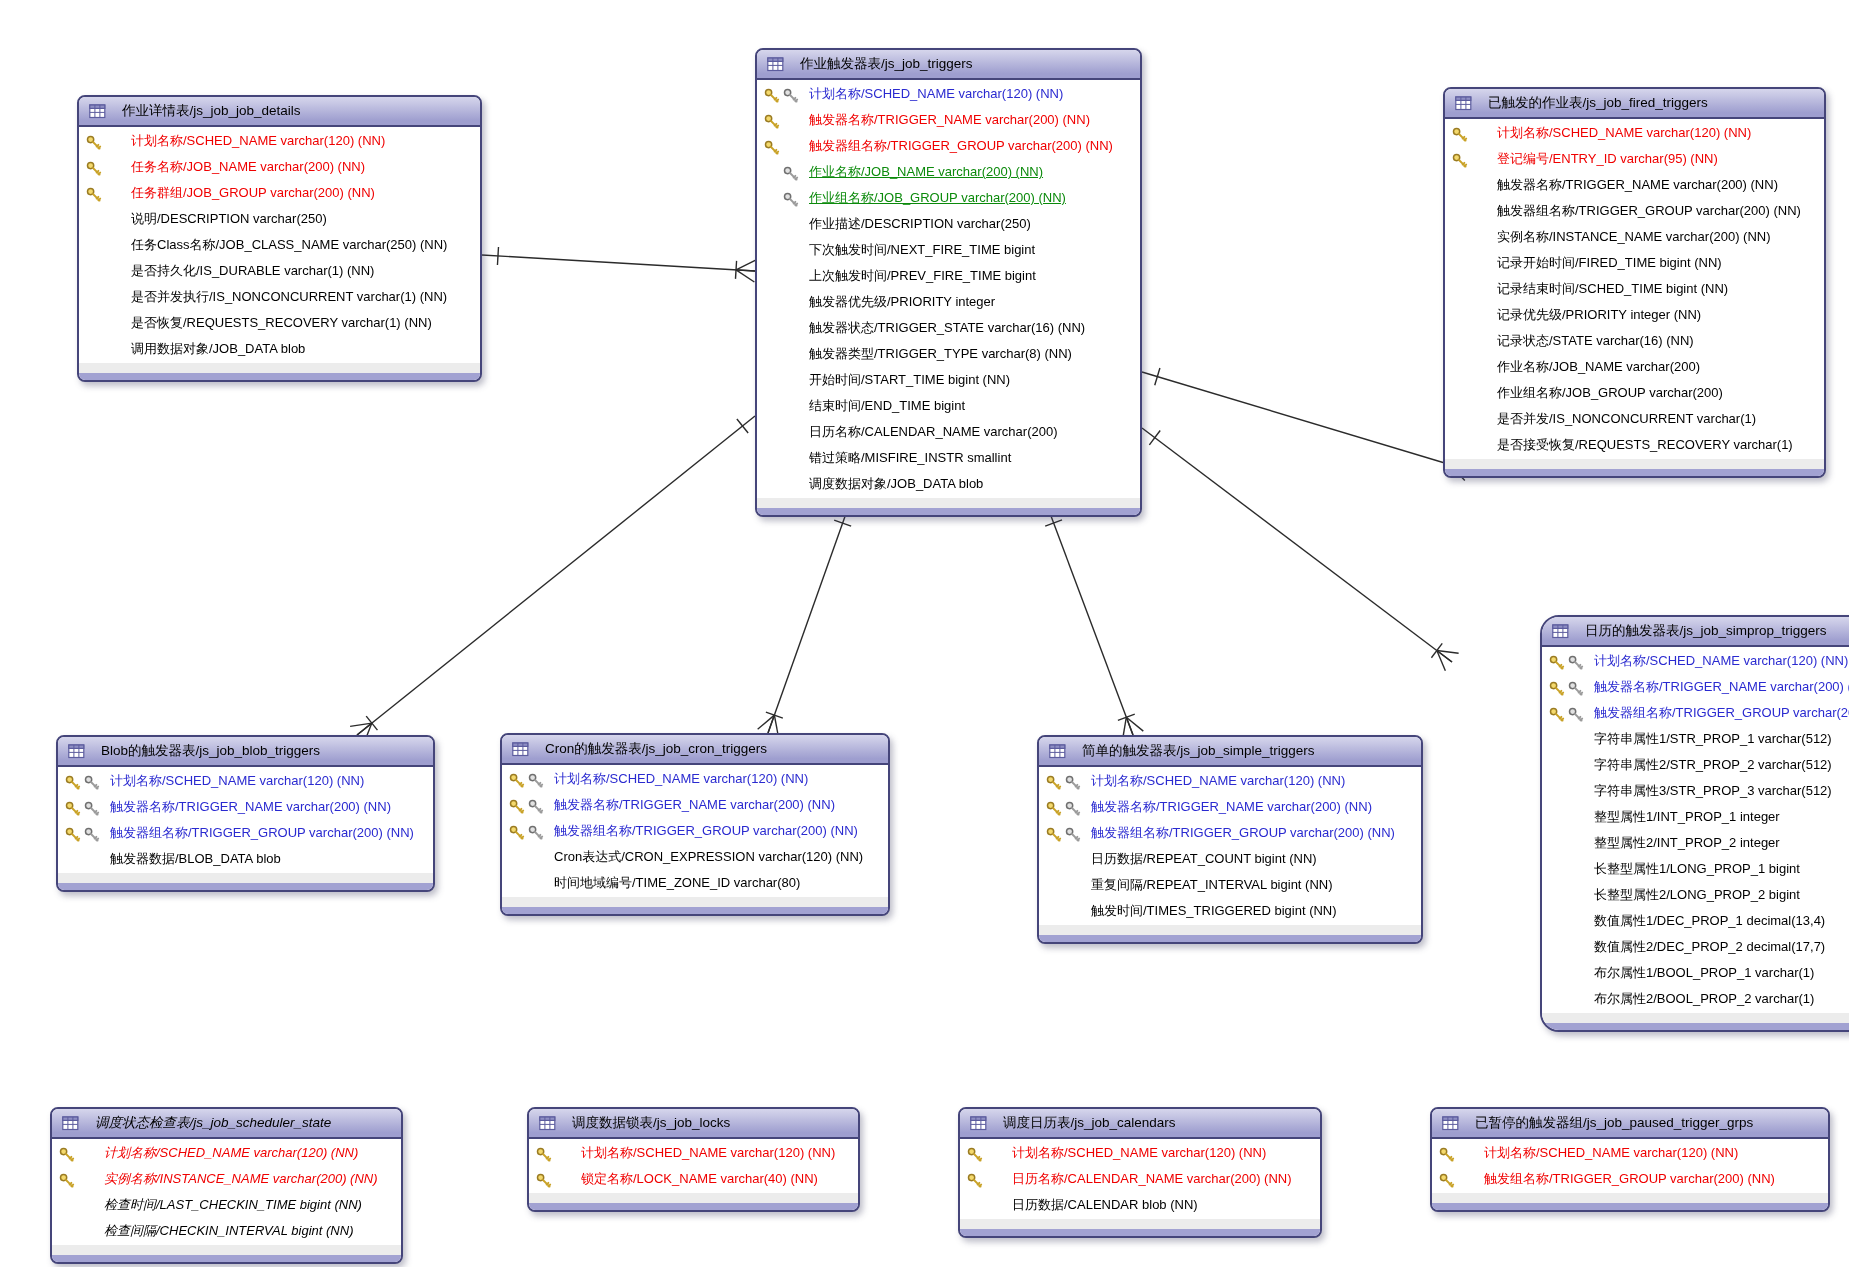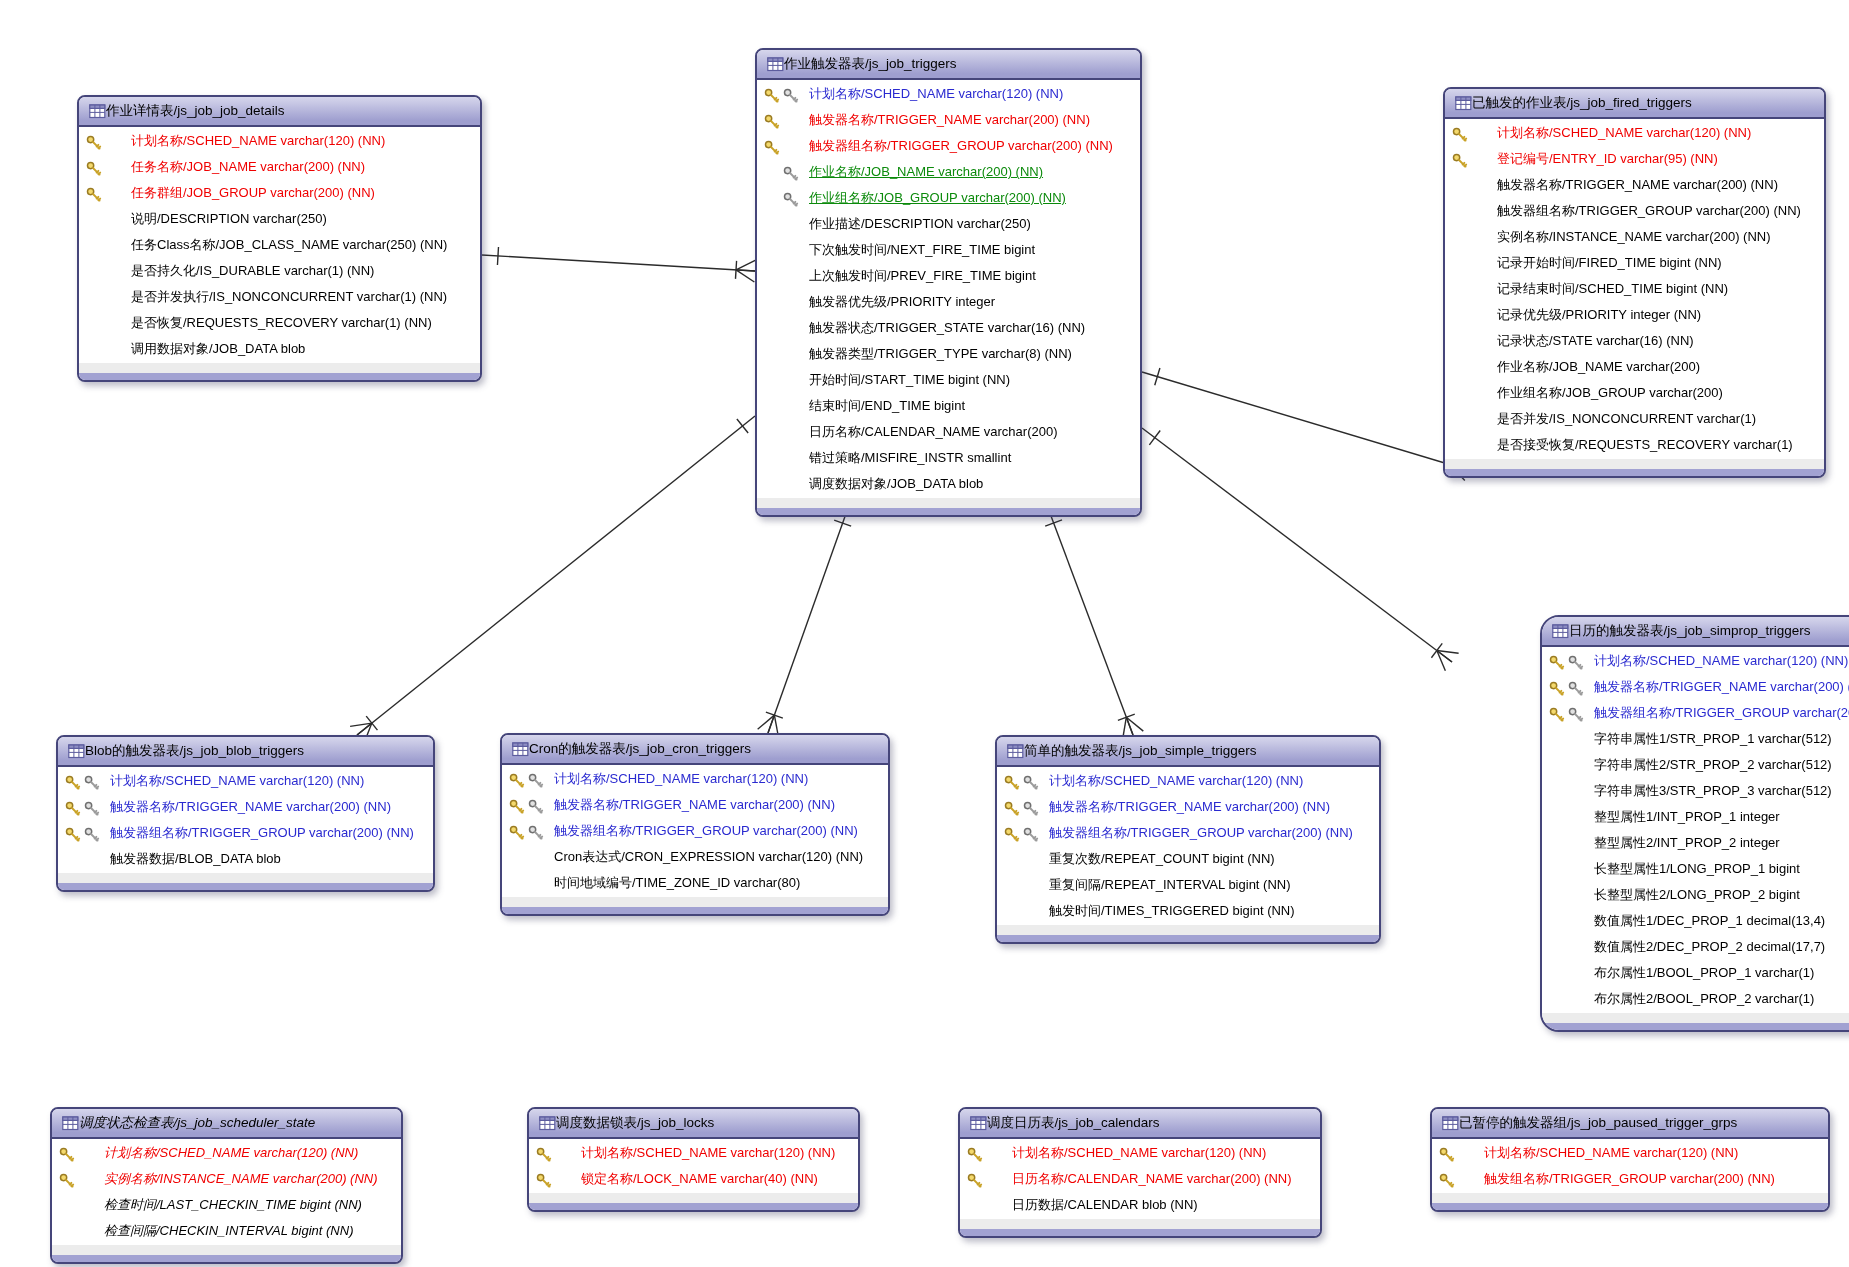--- a/index.html
+++ b/index.html
@@ -5,21 +5,21 @@
   html,body{margin:0;padding:0;background:#fff;}
   body{font-family:"Liberation Sans","DejaVu Sans",sans-serif;}
   #canvas{position:relative;overflow:hidden;background:#fff;}
   #conn-layer{position:absolute;left:0;top:0;z-index:1;}
   .table-card{
     position:absolute;z-index:2;box-sizing:border-box;
     border:2px solid var(--border);border-radius:8px;overflow:hidden;
     background:#fff;box-shadow:3px 4px 6px rgba(70,70,100,.35);
   }
   .table-header{
-    height:30px;display:flex;align-items:center;gap:0;padding:0 10px;
+    height:30px;display:flex;align-items:center;gap:16px;padding:0 10px;
     background:linear-gradient(to bottom,var(--header-top) 0%,var(--header-bottom) 85%);
     border-bottom:2px solid var(--border);box-sizing:border-box;
   }
   .table-title{font-size:13.5px;color:#000;white-space:nowrap;}
   .table-icon{display:inline-flex;width:17px;height:15px;flex:0 0 auto;}
   .table-fields{background:#fff;padding:1px 0;}
   .field-row{position:relative;height:26px;line-height:26px;white-space:nowrap;}
   .field-text{position:absolute;left:52px;top:0;font-size:13px;}
   .icon-slot{position:absolute;top:5px;width:16px;height:16px;}
   .icon-slot.s0{left:7px;}
@@ -379,21 +379,21 @@
         <div class="field-row">
     <span class="field-text c-black">Cron表达式/CRON_EXPRESSION varchar(120) (NN)</span>
   </div>
         <div class="field-row">
     <span class="field-text c-black">时间地域编号/TIME_ZONE_ID varchar(80)</span>
   </div>
       </div>
     <div class="footer-gray"></div>
     <div class="footer-lav"></div>
   </div>
-    <div class="table-card" style="left: 995px; top: 735px; width: 386px;">
+    <div class="table-card" style="left: 1037px; top: 735px; width: 386px;">
     <div class="table-header">
       <span class="table-icon">
         <svg width="17" height="15" viewBox="0 0 17 15">
             <use href="#sym-table"></use>
           </svg>
       </span>
       <span class="table-title">简单的触发器表/js_job_simple_triggers</span>
     </div>
     <div class="table-fields">
         <div class="field-row">
@@ -417,21 +417,21 @@
         <div class="field-row">
     <span class="field-text c-blue">触发器组名称/TRIGGER_GROUP varchar(200) (NN)</span>
   <span class="icon-slot s0"><svg width="16" height="16" viewBox="0 0 16 16">
               <use href="#sym-gold-key"></use>
             </svg></span>
           <span class="icon-slot s1"><svg width="16" height="16" viewBox="0 0 16 16">
               <use href="#sym-gray-key"></use>
             </svg></span>
         </div>
         <div class="field-row">
-    <span class="field-text c-black">重复次数/REPEAT_COUNT bigint (NN)</span>
+    <span class="field-text c-black">日历数据/REPEAT_COUNT bigint (NN)</span>
   </div>
         <div class="field-row">
     <span class="field-text c-black">重复间隔/REPEAT_INTERVAL bigint (NN)</span>
   </div>
         <div class="field-row">
     <span class="field-text c-black">触发时间/TIMES_TRIGGERED bigint (NN)</span>
   </div>
       </div>
     <div class="footer-gray"></div>
     <div class="footer-lav"></div>

